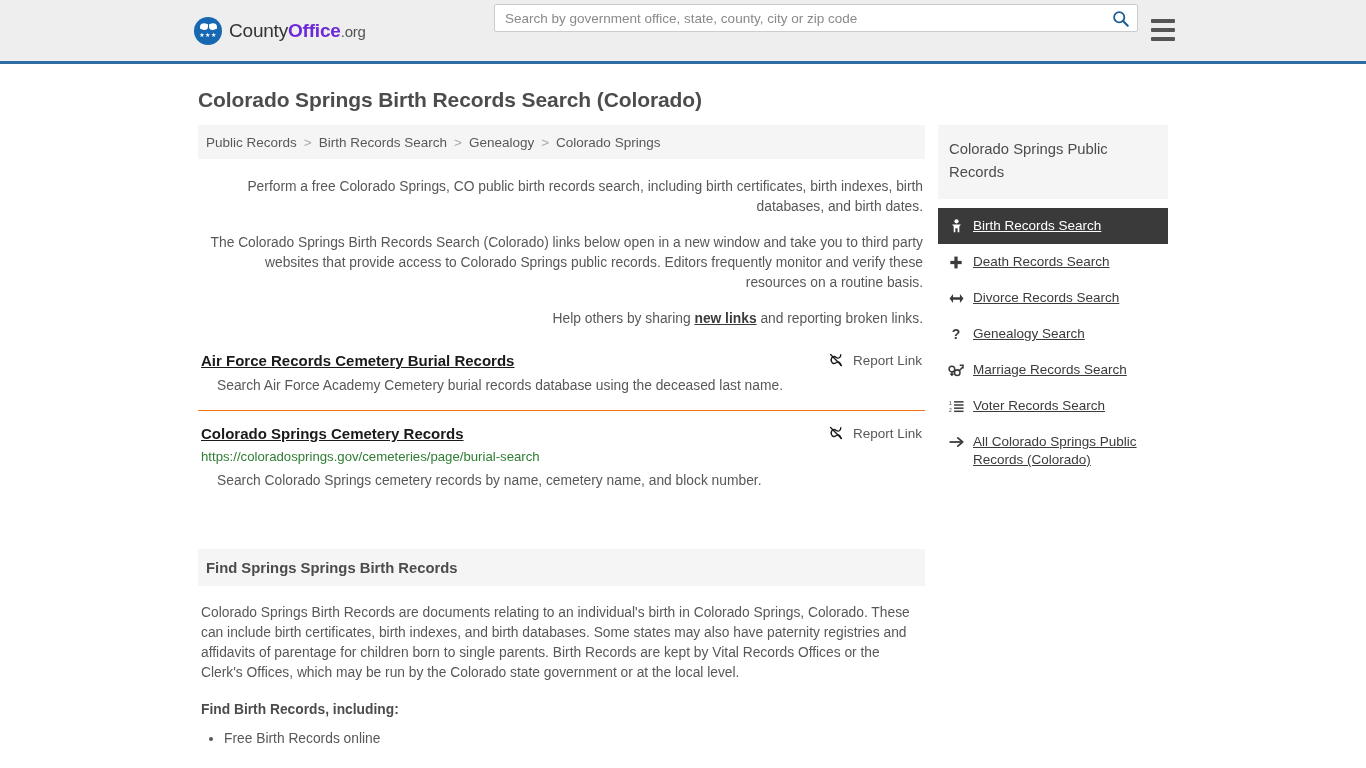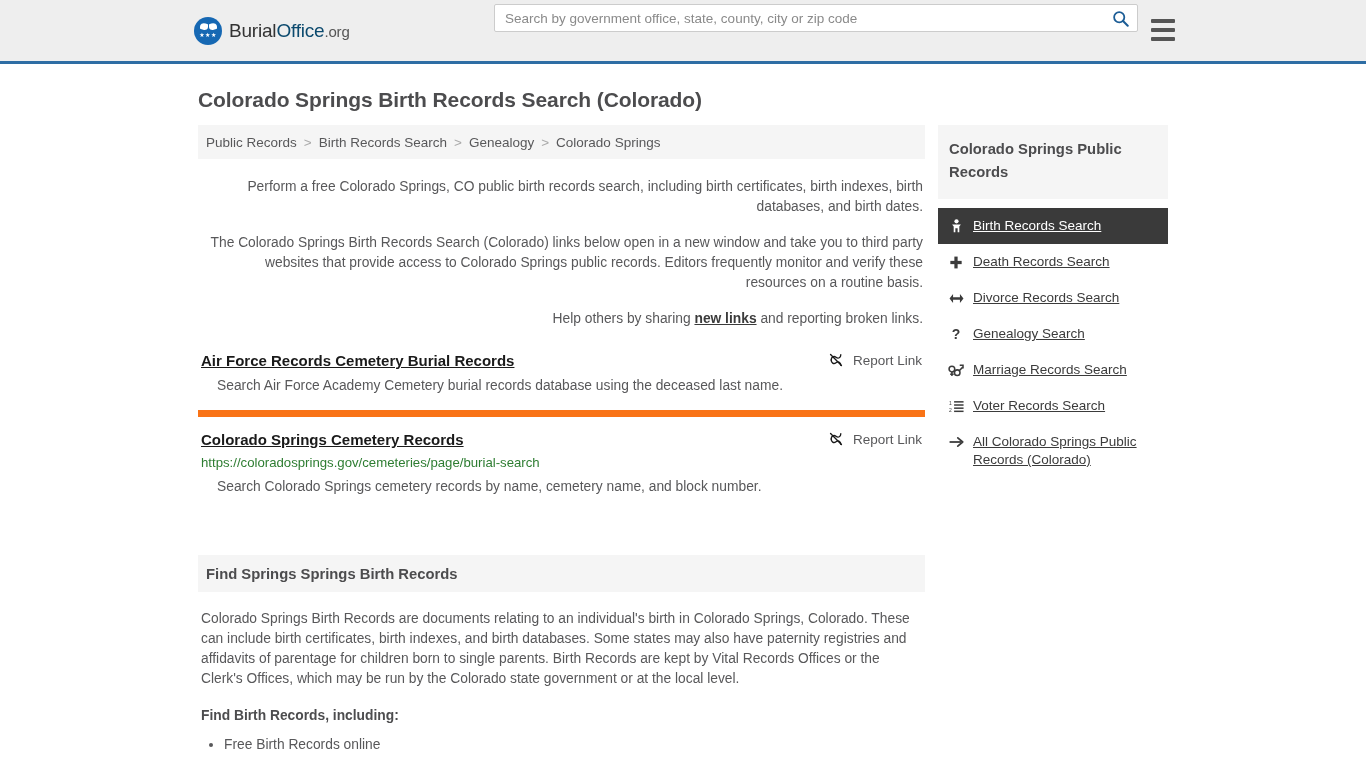--- a/index.html
+++ b/index.html
@@ -72,21 +72,21 @@
     line-height: 7px;
     margin-top: 1px;
   }
   .logo-text {
     margin-left: 7px;
     font-size: 19px;
     color: #333333;
     letter-spacing: -0.2px;
     white-space: nowrap;
   }
-  .logo-text .b { color: #0c4a6e; font-weight: normal; }
+  .logo-text .b { color: #6d28d9; font-weight: bold; }
   .logo-text .n { font-weight: normal; }
   .logo-text .tld { font-size: 15px; color: #555555; }
 
   .search-wrap {
     position: absolute;
     left: 494px;
     top: 4px;
     width: 644px;
     height: 28px;
     background: #ffffff;
@@ -189,21 +189,21 @@
     text-decoration: underline;
     cursor: pointer;
   }
 
   
   .results { margin-top: 22px; }
   .result {
     padding: 0 3px 14px 3px;
   }
   .result + .result {
-    border-top: 7px solid #f97316;
+    border-top: 1px solid #f97316;
     padding-top: 13px;
   }
   .result-head {
     display: flex;
     align-items: flex-start;
     justify-content: space-between;
   }
   .result-title {
     font-size: 15px;
     font-weight: bold;
@@ -277,21 +277,21 @@
   }
 
   
   .side-head {
     background: #f5f5f5;
     padding: 13px 11px 15px 11px;
   }
   .side-head h3 {
     margin: 0;
     font-size: 14.8px;
-    font-weight: bold;
+    font-weight: normal;
     color: #4c4c4e;
     line-height: 23px;
   }
   .side-list { margin-top: 9px; }
   .side-item {
     display: flex;
     align-items: flex-start;
     gap: 9px;
     padding: 9px 10px;
     font-size: 13.5px;
@@ -321,21 +321,21 @@
 </style>
 </head>
 <body>
 
 <header class="site-header">
   <a class="logo-wrap" href="#">
     <span class="logo-mark">
       <span class="bird"></span>
       <span class="stars">★★★</span>
     </span>
-    <span class="logo-text"><span class="n">Burial</span><span class="b">Office</span><span class="tld">.org</span></span>
+    <span class="logo-text"><span class="n">County</span><span class="b">Office</span><span class="tld">.org</span></span>
   </a>
 
   <div class="search-wrap">
     <input class="search-input" type="text" placeholder="Search by government office, state, county, city or zip code" style="">
     <button class="search-btn">
       <svg width="17" height="17" viewBox="0 0 20 20">
         <circle cx="8.5" cy="8.5" r="6" fill="none" stroke="#1c5d96" stroke-width="2.1"></circle>
         <line x1="13" y1="13" x2="18.5" y2="18.5" stroke="#1c5d96" stroke-width="2.4" stroke-linecap="round"></line>
       </svg>
     </button>

